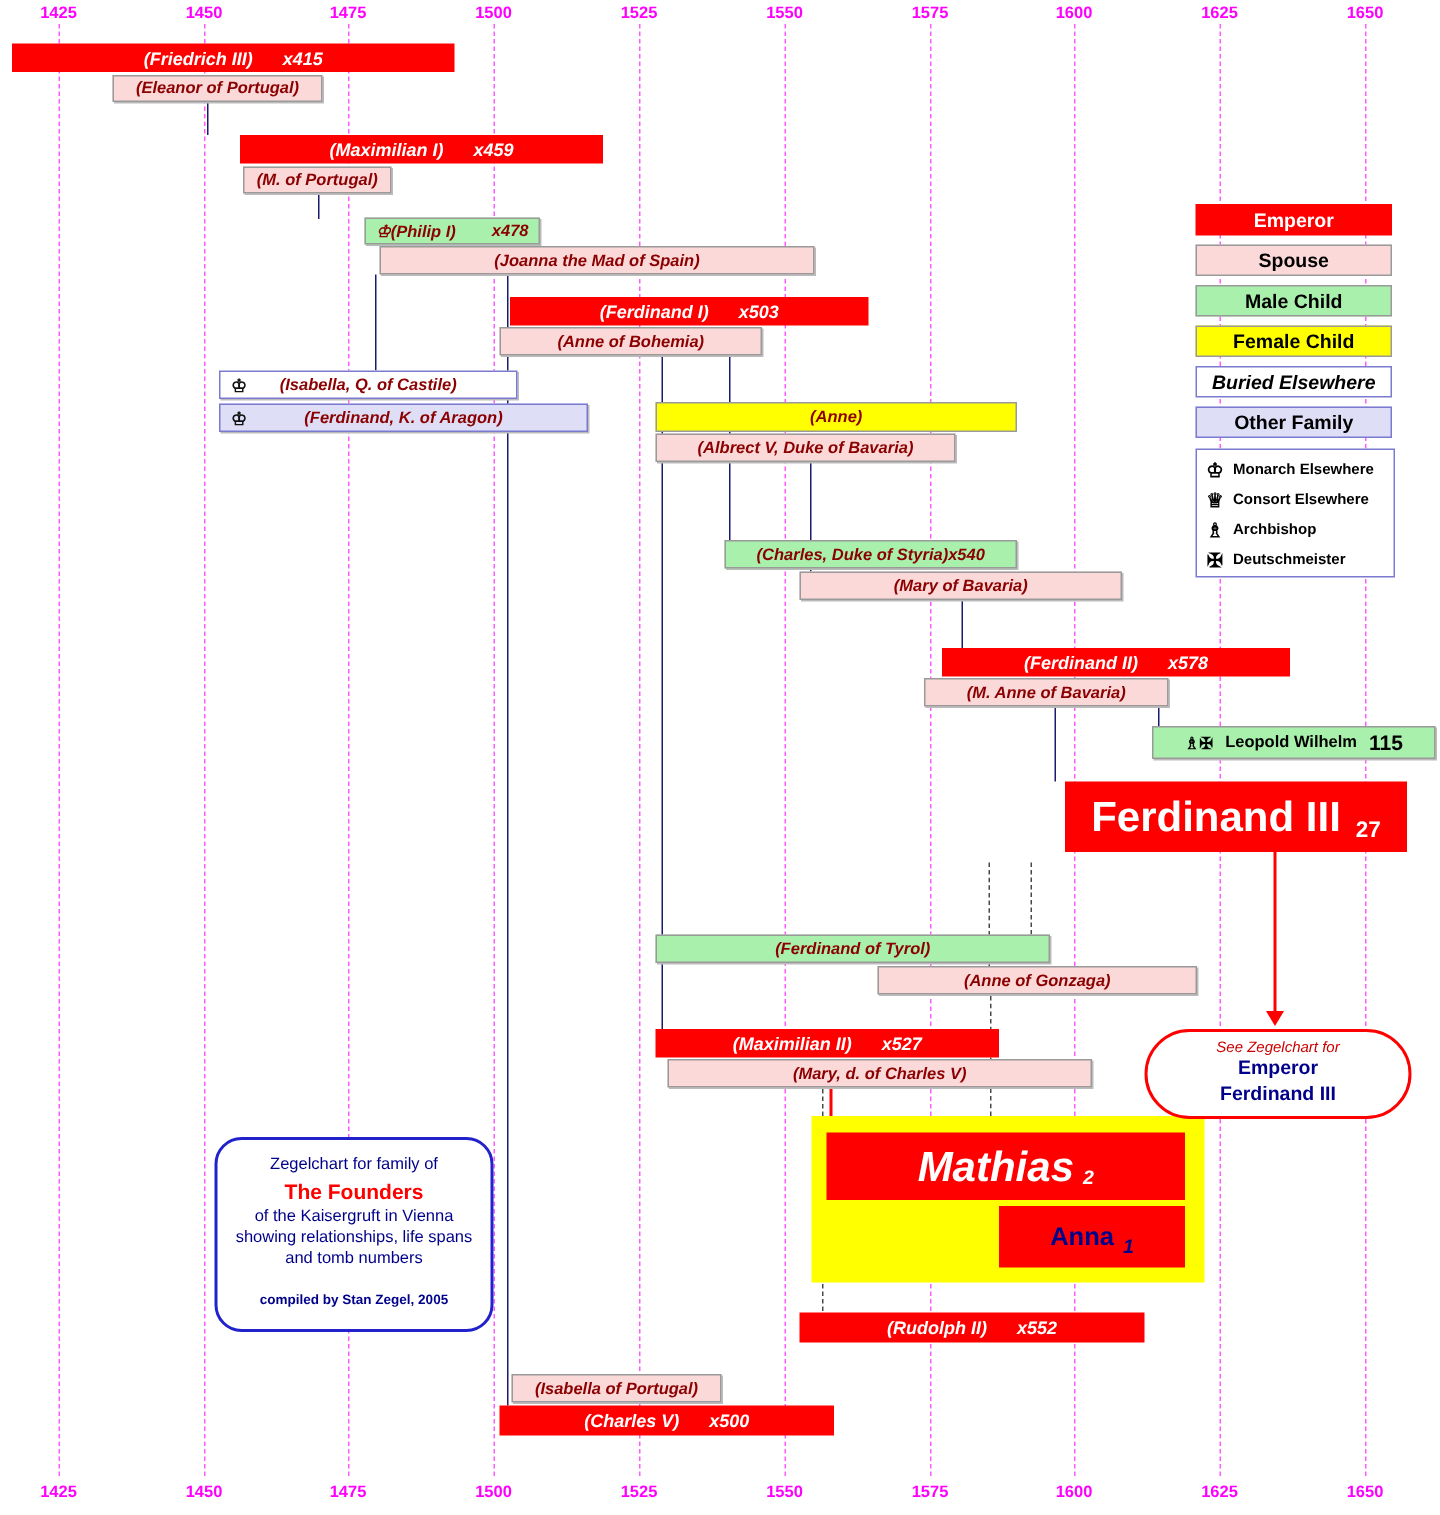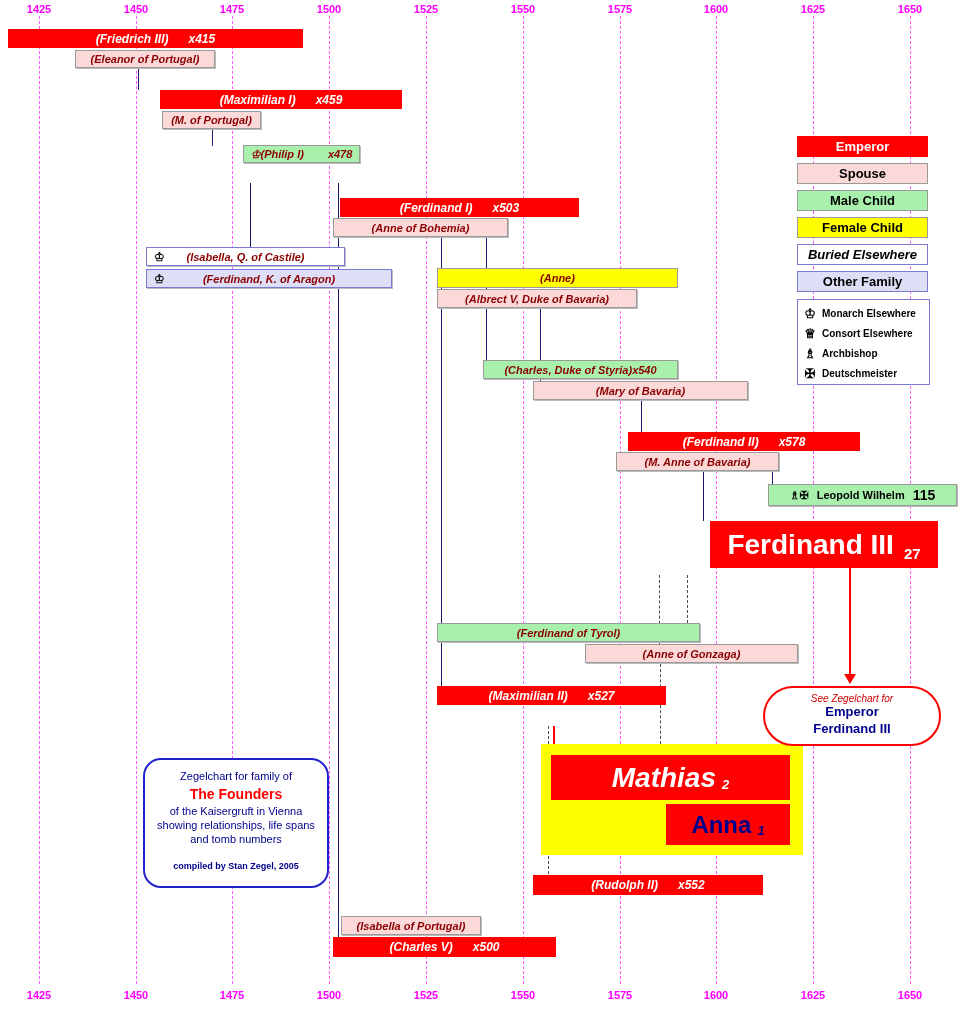--- a/index.html
+++ b/index.html
@@ -23,21 +23,21 @@
   #bar-leopold{font-style:normal;color:#000;gap:8px;height:22px;}
   #bar-leopold .no{font-size:14px;}
   #bar-ferd3{height:47px;gap:10px;}
   #bar-ferd3 .nm{font-size:28px;font-style:normal;}
   #bar-ferd3 .no{font-size:15px;align-self:flex-end;padding-bottom:6px;font-style:normal;}
   #yellow-block{position:absolute;left:541px;top:744px;width:262px;height:111px;background:#ffff00;}
   #bar-mathias{height:45px;gap:6px;}
   #bar-mathias .nm{font-size:28px;font-style:italic;}
   #bar-mathias .no{font-size:13px;align-self:flex-end;padding-bottom:8px;}
   #bar-anna{height:41px;gap:6px;color:#00008b;}
-  #bar-anna .nm{font-size:24px;font-style:normal;}
+  #bar-anna .nm{font-size:17px;font-style:normal;}
   #bar-anna .no{font-size:13px;align-self:flex-end;padding-bottom:7px;}
   .lg{position:absolute;left:797px;width:131px;height:21px;display:flex;align-items:center;
       justify-content:center;font-weight:bold;font-size:13px;box-sizing:border-box;}
   .lg-emp{background:#ff0000;color:#fff;}
   .lg-spo{background:#fcd9d9;border:1px solid #9a9a9a;color:#000;}
   .lg-mal{background:#a9f0ad;border:1px solid #9a9a9a;color:#000;}
   .lg-fem{background:#ffff00;border:1px solid #9a9a9a;color:#000;}
   .lg-els{background:#fff;border:1px solid #7a7ad0;color:#000;font-style:italic;}
   .lg-oth{background:#dedef7;border:1px solid #7a7ad0;color:#000;}
   #symbox{position:absolute;left:797px;top:299px;width:133px;height:86px;border:1px solid #7a7ad0;
@@ -123,20 +123,23 @@
     <span class="nm">(Maximilian I)</span>
     <span class="no">x459</span>
   </div>
   <div class="bar spo" style="left:162px;top:111px;width:99px;height:18px">
     <span class="nm">(M. of Portugal)</span>
   </div>
   <div class="bar mal" style="left:243px;top:145px;width:117px;height:18px;gap:24px">
     <span class="nm">♔(Philip I)</span>
     <span class="no">x478</span>
   </div>
+  <div class="bar spo" style="left:253px;top:164px;width:290px">
+    <span class="nm">(Joanna the Mad of Spain)</span>
+  </div>
   <div class="bar emp" style="left:340px;top:198px;width:239px">
     <span class="nm">(Ferdinand I)</span>
     <span class="no">x503</span>
   </div>
   <div class="bar spo" style="left:333px;top:218px;width:175px">
     <span class="nm">(Anne of Bohemia)</span>
   </div>
   <div class="bar els" style="left:146px;top:247px;width:199px">
     <span class="pfx">♔</span>
     <span class="nm">(Isabella, Q. of Castile)</span>
@@ -175,20 +178,23 @@
   </div>
   <div class="bar spo" style="left:585px;top:644px;width:213px">
     <span class="nm">(Anne of Gonzaga)</span>
   </div>
   <div class="bar mal" style="left:437px;top:623px;width:263px">
     <span class="nm">(Ferdinand of Tyrol)</span>
   </div>
   <div class="bar emp" style="left:437px;top:686px;width:229px">
     <span class="nm">(Maximilian II)</span>
     <span class="no">x527</span>
+  </div>
+  <div class="bar spo" style="left:445px;top:706px;width:283px">
+    <span class="nm">(Mary, d. of Charles V)</span>
   </div>
 
   <div id="yellow-block"></div>
   <div class="bar emp" id="bar-mathias" style="left:551px;top:755px;width:239px">
     <span class="nm">Mathias</span>
     <span class="no">2</span>
   </div>
   <div class="bar emp" id="bar-anna" style="left:666px;top:804px;width:124px">
     <span class="nm">Anna</span>
     <span class="no">1</span>

